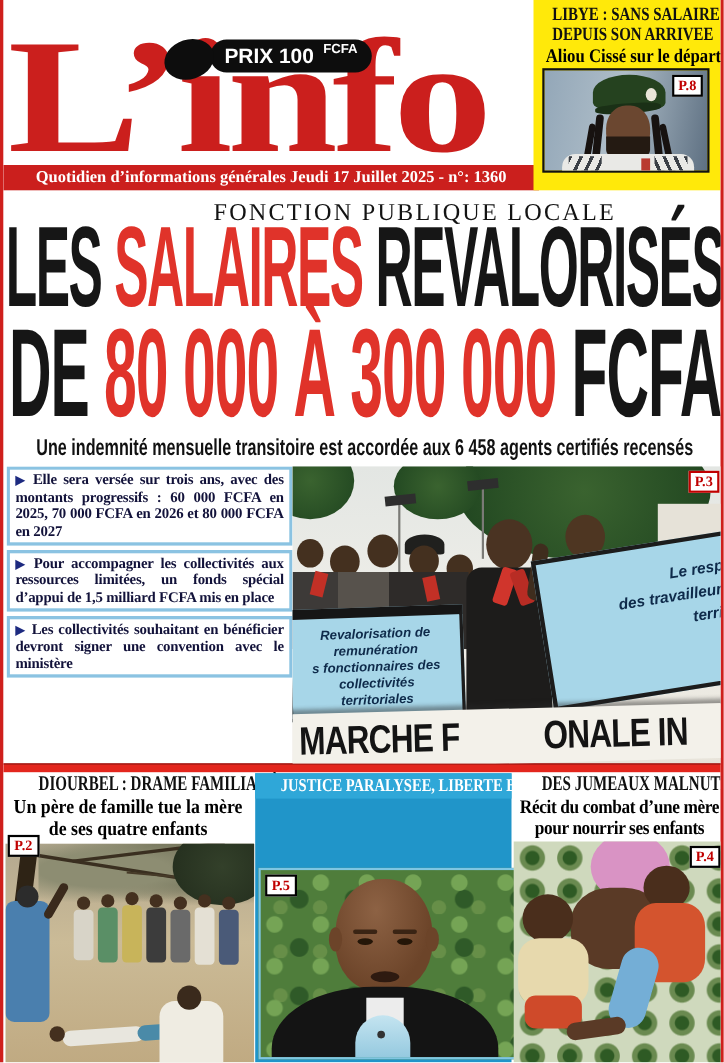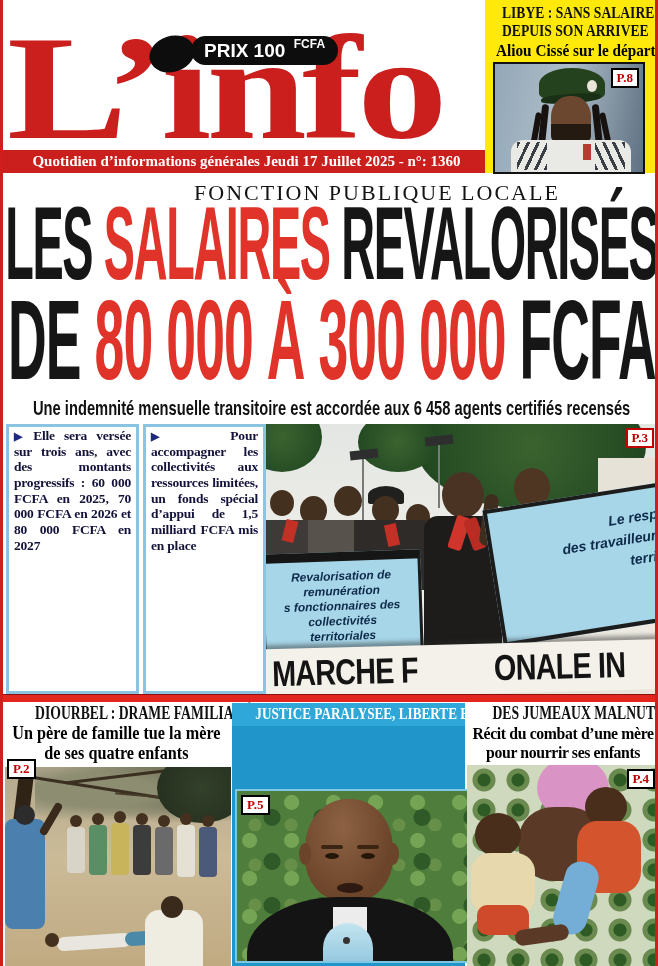--- a/index.html
+++ b/index.html
@@ -20,21 +20,21 @@
   .price-badge .big { font-size:19px; }
   .price-badge .sup { font-size:12px; vertical-align:9px; margin-left:4px; }
   .dateline { position:absolute; left:0; top:150px; width:487px; height:23px; background:#cb1f1d;
               color:#ffffff; font-weight:bold; font-size:15px; line-height:23px; text-align:center; }
 
   .top-right { position:absolute; right:0; top:0; width:170px; height:173px; background:#ffe90a;
                text-align:center; padding-top:4px; }
   .cond { display:block; white-space:nowrap; font-weight:bold; }
   .tr-kicker { font-size:17px; line-height:1.04; color:#111; transform:scaleX(0.8); }
   .tr-title  { font-size:17.5px; color:#000; transform:scaleX(0.87); margin-top:1px; }
-  .tr-photo { position:absolute; left:8px; top:62px; width:152px; height:112px; border:2px solid #111;
+  .tr-photo { position:absolute; left:8px; top:62px; width:152px; height:95px; border:2px solid #111;
               background:linear-gradient(100deg,#93a7b8 0%,#aebdc8 45%,#5e7082 100%); overflow:hidden; }
 
   
   .badge { position:absolute; background:#fff; border:2px solid #000; color:#c00000;
            font-weight:bold; font-size:13px; line-height:16px; padding:0 4px; z-index:9;
            font-family:"Liberation Serif", serif; }
   .badge.redline { border-color:#c00000; }
 
   
   .kicker { position:absolute; top:180px; left:0; width:100%; text-align:center;
@@ -44,21 +44,21 @@
   .hl span { white-space:nowrap; }
   .h1 { top:197px; } .h1 .in { font-size:104px; line-height:0.9; letter-spacing:-3px; transform:scaleX(0.45); }
   .h2 { top:289px; } .h2 .in { font-size:114px; line-height:0.9; letter-spacing:-2px; transform:scaleX(0.47); }
   .ink { color:#161616; } .red { color:#e0332a; }
   .deck { position:absolute; top:396px; left:0; width:658px; display:flex; justify-content:center; }
   .deck .in { white-space:nowrap; font-family:"Liberation Sans", sans-serif; font-weight:bold;
               font-size:21px; color:#111; transform:scaleX(0.70); }
 
   
   .bullets { position:absolute; left:3px; top:424px; width:260px; height:270px;
-             display:flex; flex-direction:row; gap:4px; overflow:hidden; }
+             display:flex; flex-direction:column; gap:4px; overflow:hidden; }
   .bullet-box { border:3px solid #8bc3e2; background:#fff; padding:1px 5px 2px;
                 font-weight:bold; font-size:13.5px; line-height:1.16; letter-spacing:-0.2px;
                 color:#12123a; text-align:justify; }
   .bullet-box .tri { color:#1d2a80; font-size:11px; margin-right:5px; }
 
   
   .main-photo { position:absolute; left:263px; top:424px; width:392px; height:270px; overflow:hidden;
                 background:linear-gradient(#e3e6e3 0%, #f0efe9 55%, #e8e4da 100%); }
   .abs { position:absolute; }
   .tree { border-radius:50%; background:radial-gradient(circle,#3a632f,#1e431f); }
@@ -150,20 +150,21 @@
   <div class="hl h2">
     <span class="in"><span class="ink">DE </span><span class="red">80 000 À 300 000</span><span class="ink"> FCFA</span></span>
   </div>
   <div class="deck">
     <span class="in">Une indemnité mensuelle transitoire est accordée aux 6 458 agents certifiés recensés</span>
   </div>
 
   <div class="bullets">
     <div class="bullet-box"><span class="tri">▶</span><span>Elle sera versée sur trois ans, avec des montants progressifs : 60 000 FCFA en 2025, 70 000 FCFA en 2026 et 80 000 FCFA en 2027</span></div>
     <div class="bullet-box"><span class="tri">▶</span><span>Pour accompagner les collectivités aux ressources limitées, un fonds spécial d’appui de 1,5 milliard FCFA mis en place</span></div>
+    <div class="bullet-box"><span class="tri">▶</span><span>Les collectivités souhaitant en bénéficier devront signer une convention avec le ministère</span></div>
   </div>
 
   <div class="main-photo">
     <div class="abs tree" style="left:150px;top:-40px;width:230px;height:125px;"></div>
     <div class="abs tree" style="left:92px;top:-12px;width:80px;height:60px;"></div>
     <div class="abs tree" style="left:-24px;top:-22px;width:80px;height:70px;"></div>
     <div class="abs" style="right:0;top:34px;width:60px;height:42px;background:#e6e2d8;"></div>
     <div class="abs" style="left:96px;top:34px;width:2px;height:72px;background:#7a7a76;"></div>
     <div class="abs" style="left:84px;top:26px;width:28px;height:9px;background:#2e2e2e;transform:rotate(-6deg);"></div>
     <div class="abs" style="left:172px;top:20px;width:2px;height:64px;background:#7a7a76;"></div>

